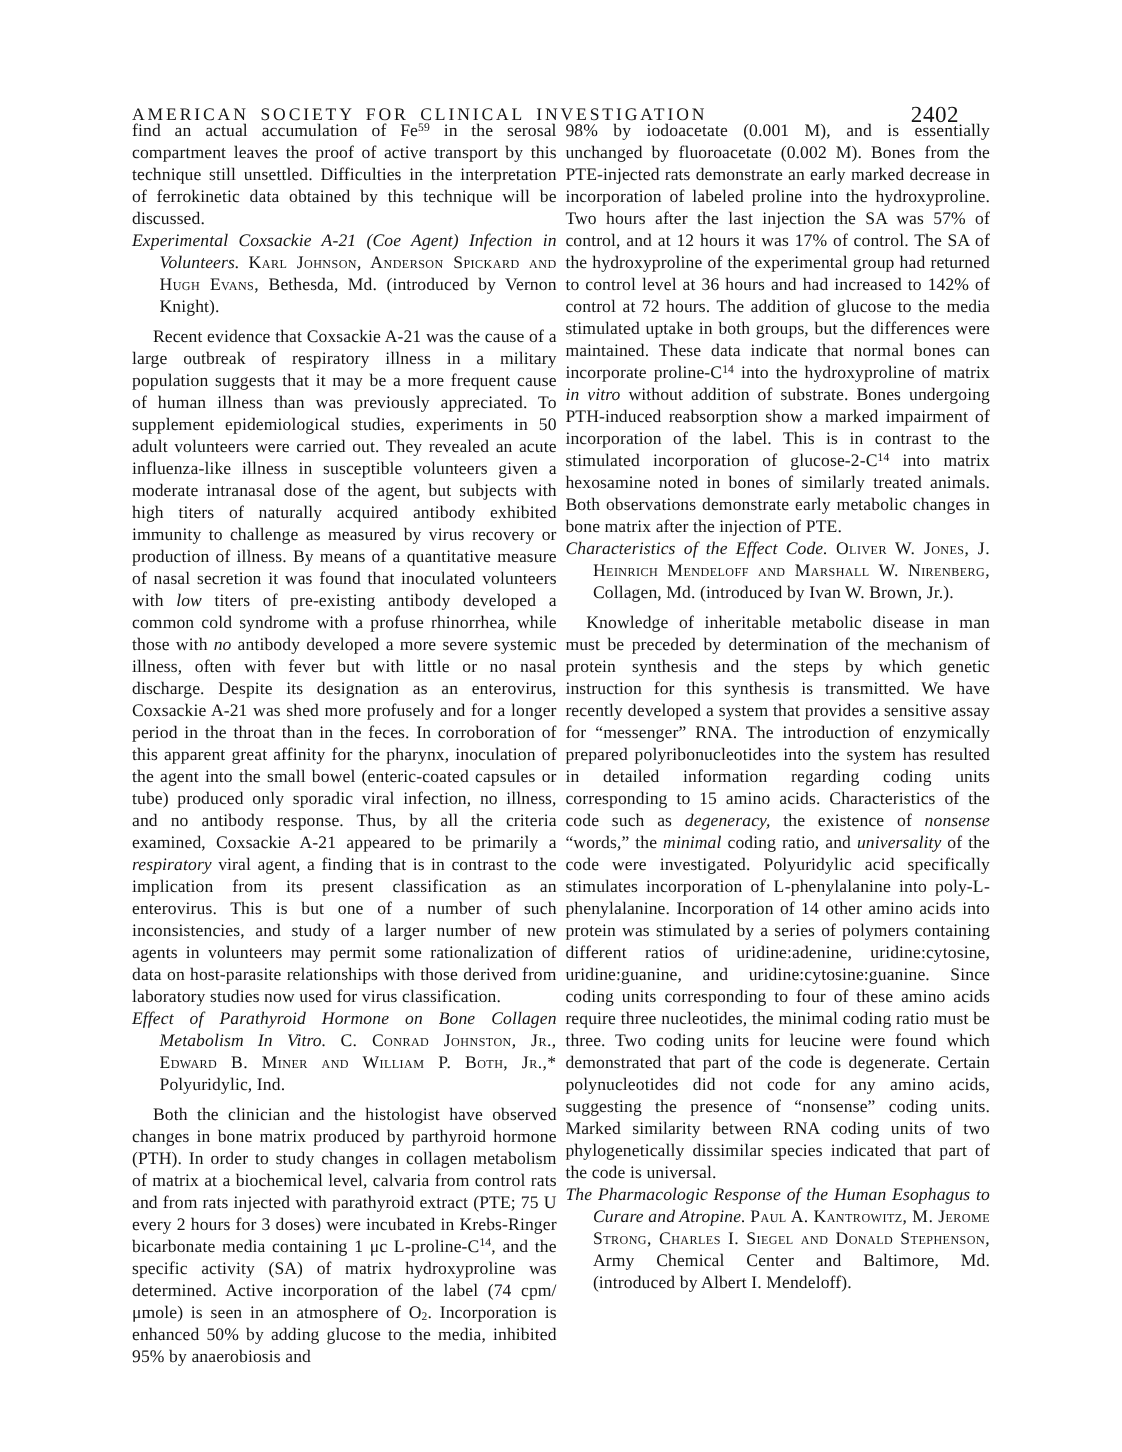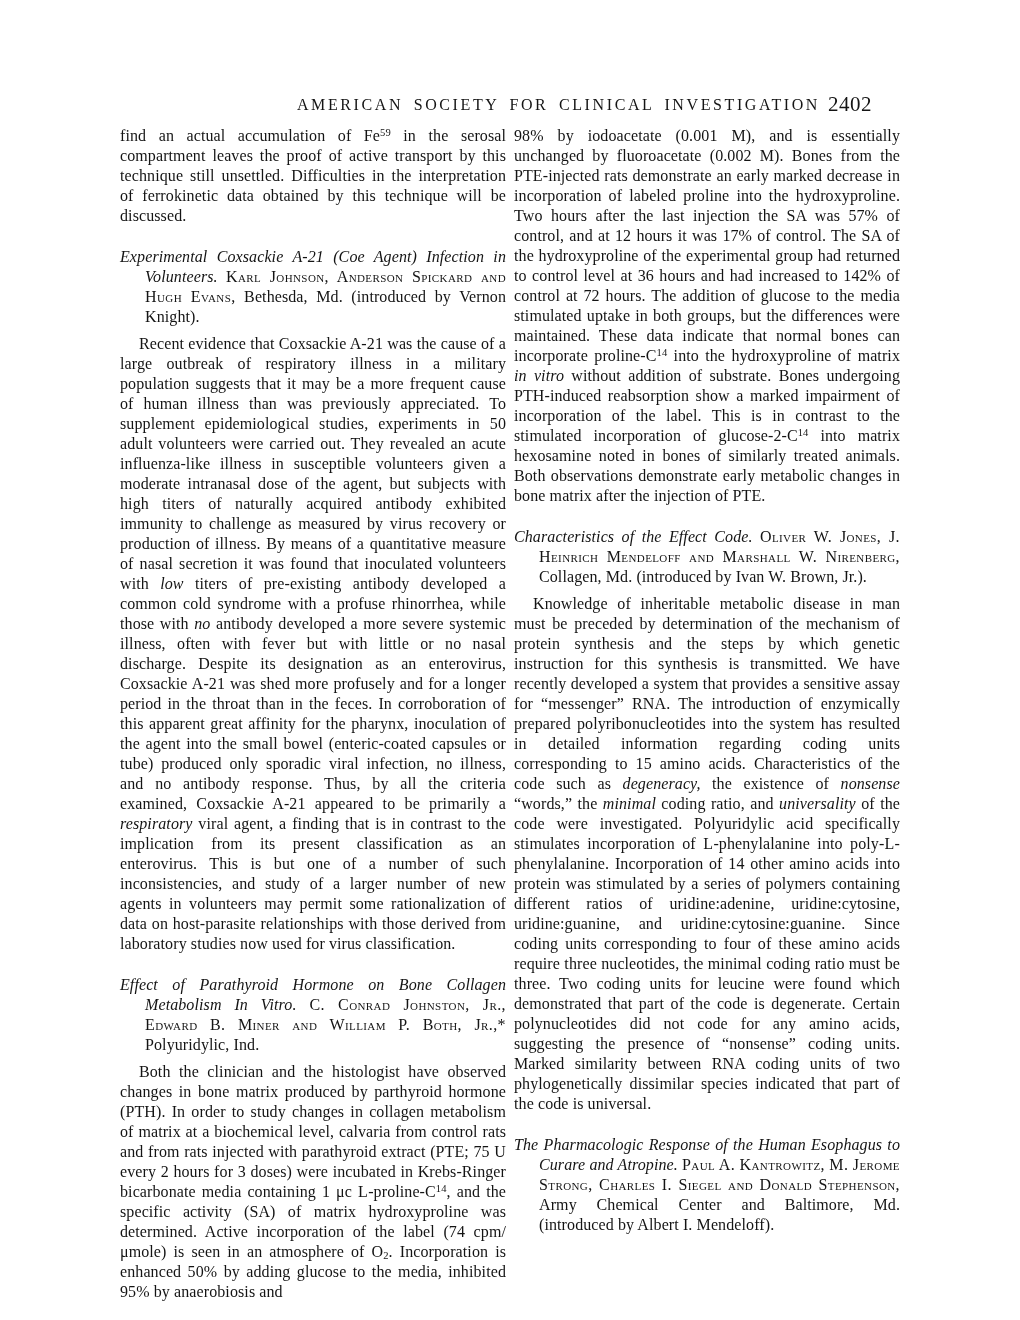--- a/index.html
+++ b/index.html
@@ -16,53 +16,53 @@
     position: absolute;
     top: 92px;
     left: 120px;
     width: 780px;
     height: 26px;
   }
   .running-title {
     position: absolute;
     left: 0;
     width: 700px;
-    text-align: right;
+    text-align: left;
     font-size: 16px;
     letter-spacing: 2.6px;
     word-spacing: 4px;
     white-space: nowrap;
     top: 4px;
   }
   .page-number {
     position: absolute;
     left: 708px;
     top: 0;
     font-size: 21px;
     letter-spacing: 0.5px;
   }
   .columns {
     position: absolute;
-    top: 126px;
+    top: 110px;
     left: 120px;
     width: 780px;
     display: flex;
     gap: 8px;
   }
   .column {
     width: 386px;
     font-size: 16px;
     line-height: 20px;
     text-align: justify;
     letter-spacing: 0.1px;
   }
   p { margin: 0; }
   .para { text-indent: 19px; }
   .cont { text-indent: 0; }
-  .abstract { margin-top: 21px; }
+  .abstract { }
   .abstract-heading {
     font-weight: normal;
     font-size: 16px;
     line-height: 20px;
     margin: 0 0 7px 0;
     padding-left: 25px;
     text-indent: -25px;
     text-align: justify;
   }
   .r-it { font-style: italic; }

